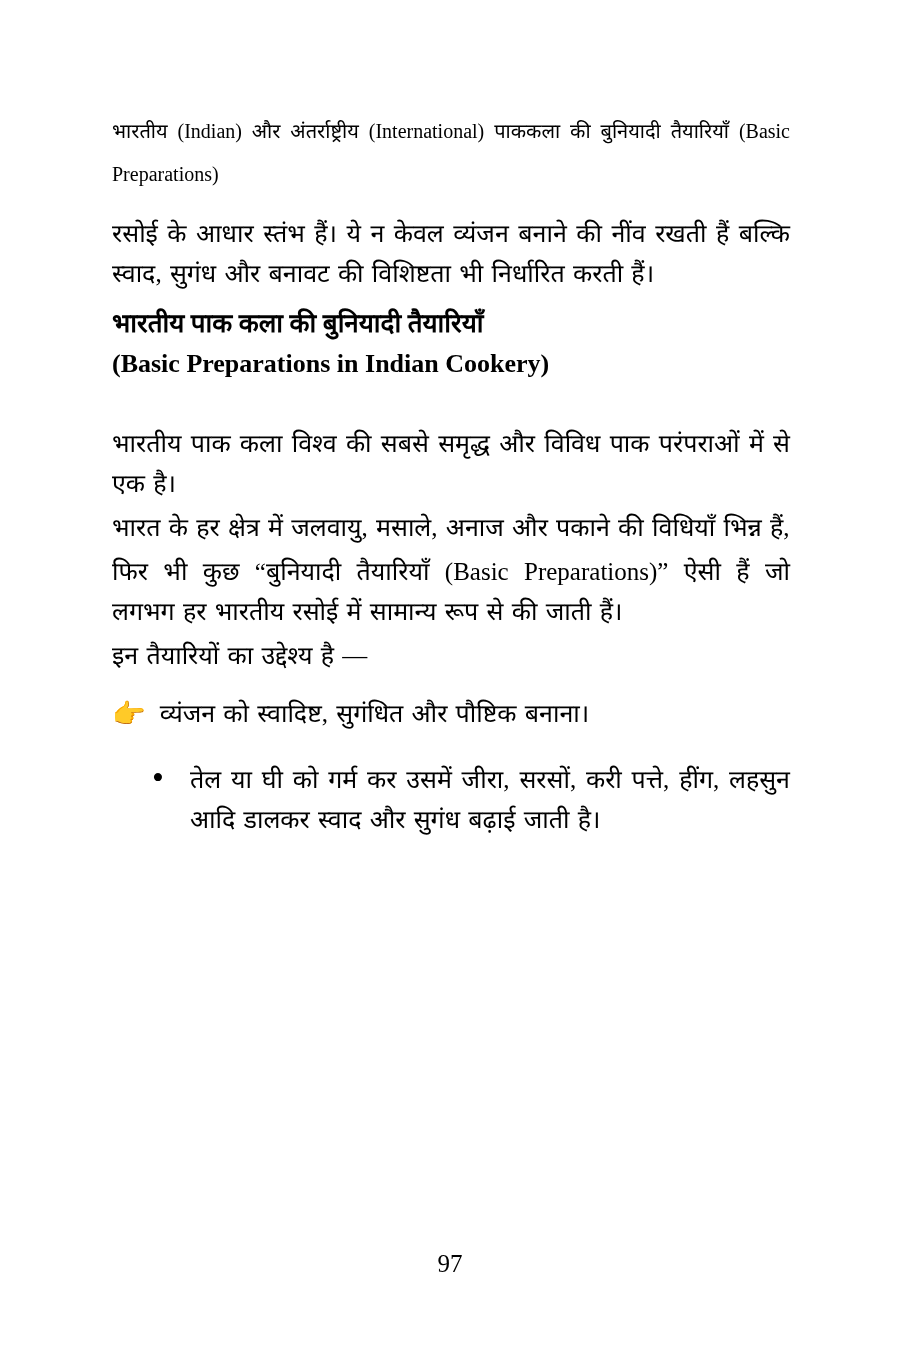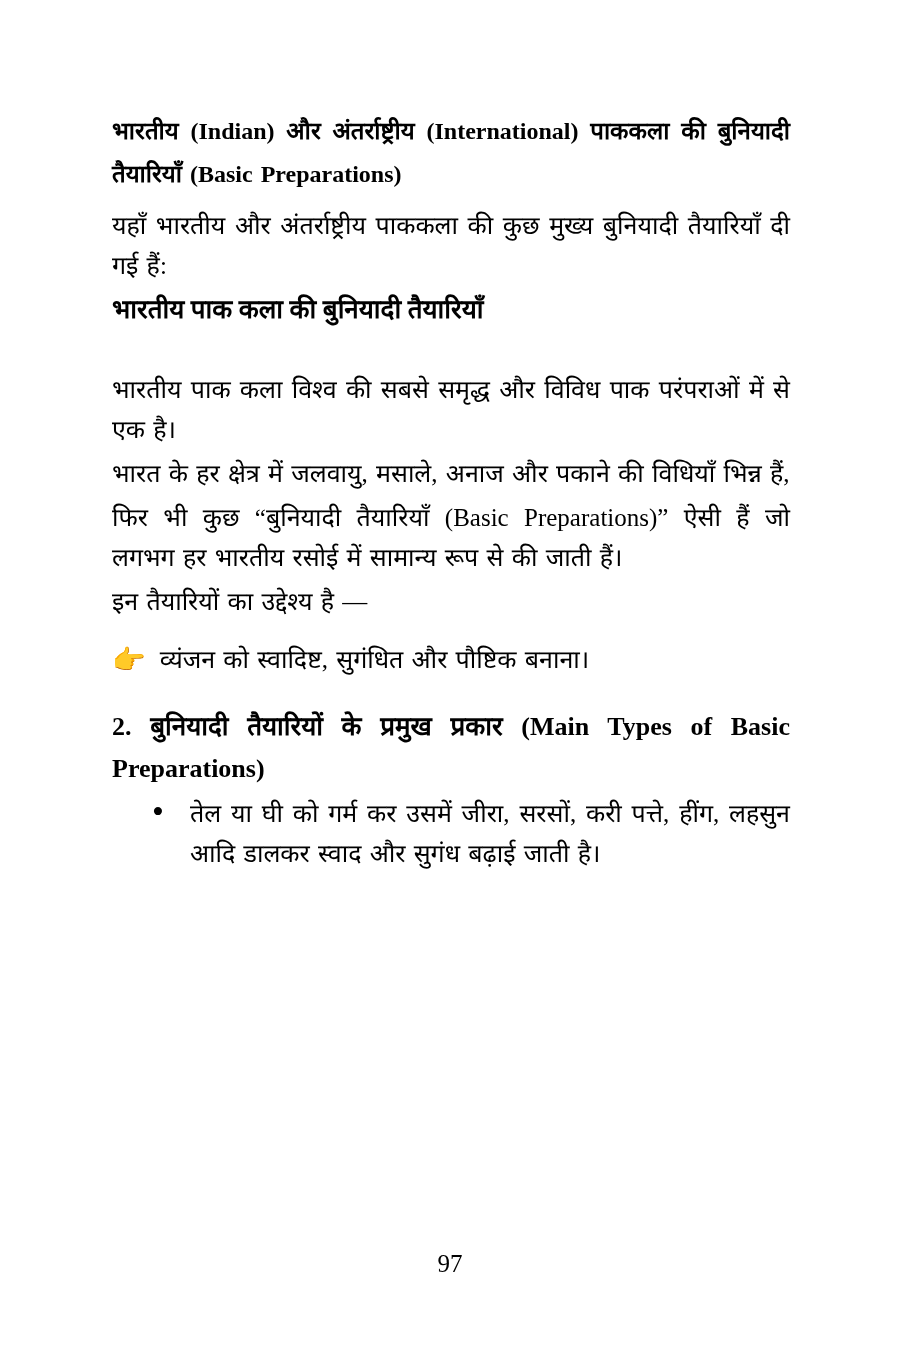--- a/index.html
+++ b/index.html
@@ -25,24 +25,24 @@
   }
   .block {
     margin: 0;
     font-size: 25px;
     line-height: 40px;
     text-align: justify;
     word-spacing: 2px;
   }
   .bold { font-weight: 400; }
   .title {
-    font-size: 24px;
+    font-size: 20px;
     line-height: 43px;
-    font-weight: 700;
-    margin-bottom: 10px;
+    font-weight: 400;
+    margin-bottom: 18px;
   }
   .mb-sm  { margin-bottom: 10px; }
   .mb-xs  { margin-bottom: 4px; }
   .mb-md  { margin-bottom: 18px; }
   .mb-lg  { margin-bottom: 26px; }
   .mb-xl  { margin-bottom: 40px; }
   .center-heading {
     text-align: left;
     font-weight: 700;
     font-size: 26px;
@@ -99,42 +99,42 @@
   }
 </style>
 </head>
 <body>
 
 <div class="page">
   <div class="content">
 
     <h1 class="block title">भारतीय (Indian) और अंतर्राष्ट्रीय (International) पाककला की बुनियादी तैयारियाँ (Basic Preparations)</h1>
 
+    <p class="block mb-sm">रसोई के आधार स्तंभ हैं। ये न केवल व्यंजन बनाने की नींव रखती हैं बल्कि स्वाद, सुगंध और बनावट की विशिष्टता भी निर्धारित करती हैं।</p>
 
-    <p class="block mb-xs">यहाँ भारतीय और अंतर्राष्ट्रीय पाककला की कुछ मुख्य बुनियादी तैयारियाँ दी गई हैं:</p>
 
     <h2 class="center-heading mb-xl">
       <span>भारतीय पाक कला की बुनियादी तैयारियाँ</span><br>
+      <span>(Basic Preparations in Indian Cookery)</span>
     </h2>
 
 
     <p class="block mb-xs">भारतीय पाक कला विश्व की सबसे समृद्ध और विविध पाक परंपराओं में से एक है।</p>
 
     <p class="block mb-xs">भारत के हर क्षेत्र में जलवायु, मसाले, अनाज और पकाने की विधियाँ भिन्न हैं,</p>
 
     <p class="block mb-xs"><span>फिर भी कुछ </span><span class="bold">“बुनियादी तैयारियाँ (Basic Preparations)”</span><span> ऐसी हैं जो लगभग हर भारतीय रसोई में सामान्य रूप से की जाती हैं।</span></p>
 
     <p class="block mb-md">इन तैयारियों का उद्देश्य है —</p>
 
     <div class="block pointer-line mb-lg">
       <span class="emoji">👉</span>
       <span>व्यंजन को स्वादिष्ट, सुगंधित और पौष्टिक बनाना।</span>
     </div>
 
-    <h3 class="block sec-heading mb-xs">2. बुनियादी तैयारियों के प्रमुख प्रकार (Main Types of Basic Preparations)</h3>
 
 
     <ul class="bullets">
       <li>तेल या घी को गर्म कर उसमें जीरा, सरसों, करी पत्ते, हींग, लहसुन आदि डालकर स्वाद और सुगंध बढ़ाई जाती है।</li>
     </ul>
 
   </div>
 
   <div class="footer">97</div>
 </div>

